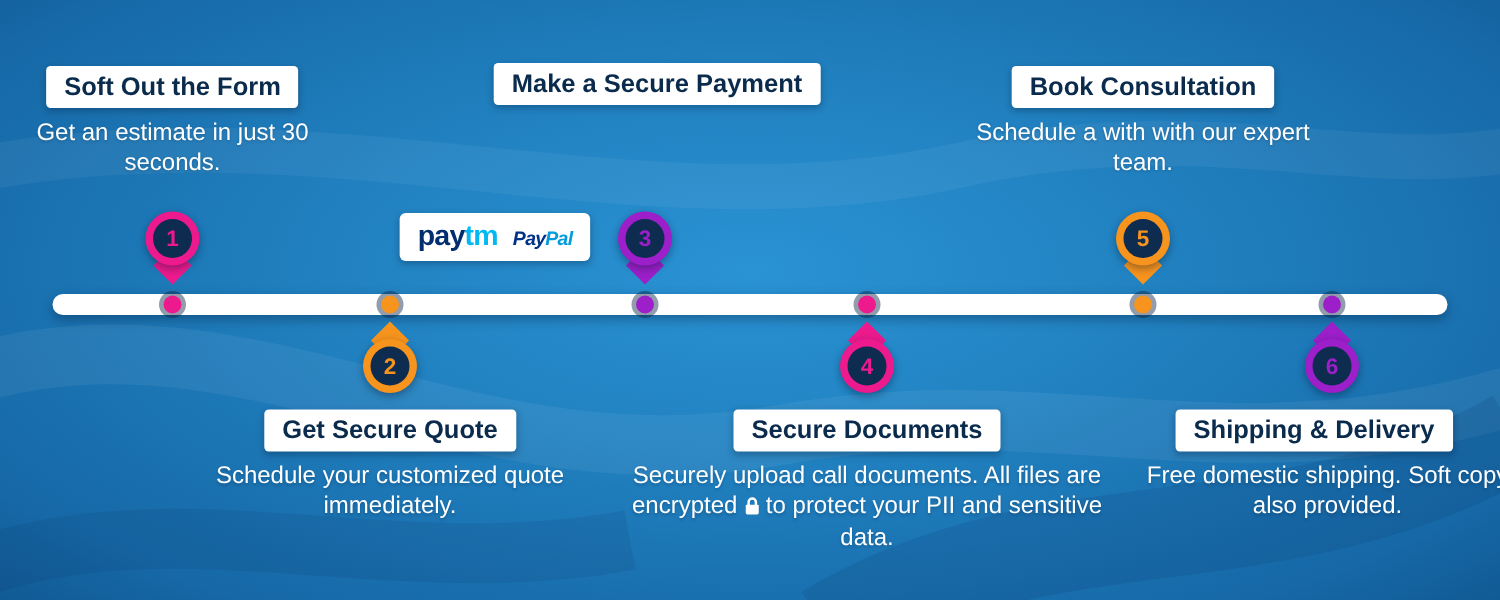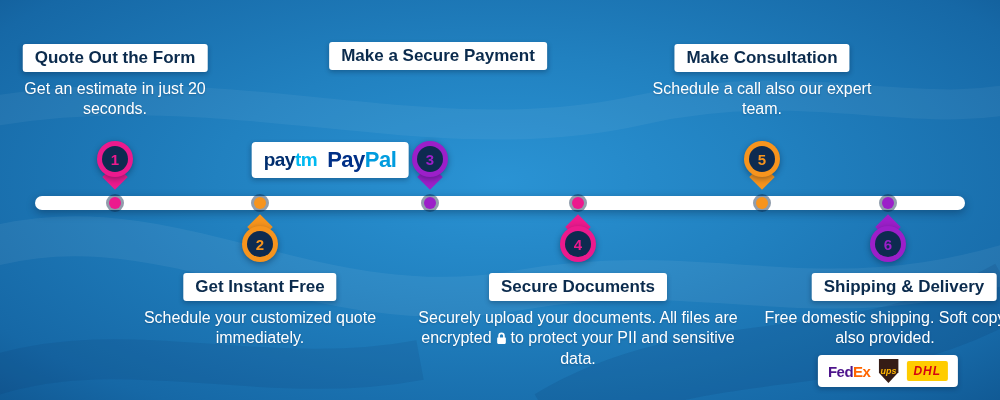--- a/index.html
+++ b/index.html
@@ -55,21 +55,21 @@
   }
   .lock-icon { display:inline-block; vertical-align:-2px; margin:0 3px; }
 
   .logo-box {
     position:absolute; transform:translateX(-50%);
     background:#ffffff; border-radius:4px; padding:5px 12px;
     display:flex; align-items:center; gap:10px;
     box-shadow:0 2px 5px rgba(0,20,45,.3);
   }
   .paytm-logo { font-size:19px; font-weight:800; letter-spacing:-0.5px; }
-  .paypal-logo { font-size:22px; font-weight:800; letter-spacing:-0.5px; }
+  .paypal-logo { font-size:13px; font-weight:800; font-style:italic; letter-spacing:-0.5px; }
   .fedex-logo { font-size:15px; font-weight:800; letter-spacing:-0.5px; }
   .ups-logo {
     width:20px; height:24px; display:flex; align-items:center; justify-content:center;
     clip-path:polygon(0 0,100% 0,100% 55%,50% 100%,0 55%);
     font-size:9px; font-weight:800; font-style:italic;
   }
   .dhl-badge {
     padding:3px 7px; border-radius:2px;
     font-size:12px; font-weight:800; font-style:italic; letter-spacing:1px;
   }
@@ -136,45 +136,38 @@
   </div>
   <div class="pin bottom" style="left:888px; top:212px">
     <div class="pin-tail" style="background: rgb(156, 31, 201);"></div>
     <div class="pin-circle" style="background: rgb(156, 31, 201);">
         <div class="pin-core">
           <span style="color: rgb(156, 31, 201);">6</span>
         </div>
       </div>
   </div>
 
-  <div class="title-box" style="left:115px; top:44px">Quote Out the Form</div>
-  <div class="desc" style="left:115px; top:79px; width:220px">Get an estimate in just 20 seconds.</div>
+  <div class="title-box" style="left:115px; top:44px">Soft Out the Form</div>
+  <div class="desc" style="left:115px; top:79px; width:220px">Get an estimate in just 30 seconds.</div>
 
-  <div class="title-box" style="left:260px; top:273px">Get Instant Free</div>
+  <div class="title-box" style="left:260px; top:273px">Get Secure Quote</div>
   <div class="desc" style="left:260px; top:308px; width:240px">Schedule your customized quote immediately.</div>
 
   <div class="title-box" style="left:438px; top:42px">Make a Secure Payment</div>
   <div class="logo-box" style="left:330px; top:142px">
     <span class="paytm-logo"><span style="color: rgb(0, 46, 110);">pay</span><span style="color: rgb(0, 185, 241);">tm</span></span>
     <span class="paypal-logo"><span style="color: rgb(0, 48, 135);">Pay</span><span style="color: rgb(0, 156, 222);">Pal</span></span>
   </div>
 
   <div class="title-box" style="left:578px; top:273px">Secure Documents</div>
   <div class="desc" style="left:578px; top:308px; width:320px">
-    <span>Securely upload your documents. All files are encrypted</span><svg class="lock-icon" width="13" height="13" viewBox="0 0 24 24">
+    <span>Securely upload call documents. All files are encrypted</span><svg class="lock-icon" width="13" height="13" viewBox="0 0 24 24">
         <path fill="#ffffff" d="M6 10V7a6 6 0 0 1 12 0v3h1a1 1 0 0 1 1 1v9a2 2 0 0 1-2 2H6a2 2 0 0 1-2-2v-9a1 1 0 0 1 1-1h1zm3 0h6V7a3 3 0 0 0-6 0v3z"></path>
       </svg><span>to protect your PII and sensitive data.</span>
   </div>
 
-  <div class="title-box" style="left:762px; top:44px">Make Consultation</div>
-  <div class="desc" style="left:762px; top:79px; width:235px">Schedule a call also our expert team.</div>
+  <div class="title-box" style="left:762px; top:44px">Book Consultation</div>
+  <div class="desc" style="left:762px; top:79px; width:235px">Schedule a with with our expert team.</div>
 
-  <div class="title-box" style="left:904px; top:273px">Shipping &amp; Delivery</div>
+  <div class="title-box" style="left:876px; top:273px">Shipping &amp; Delivery</div>
   <div class="desc" style="left:885px; top:308px; width:250px">Free domestic shipping. Soft copy also provided.</div>
-  <div class="logo-box" style="left:888px; top:355px; padding:4px 10px; gap:8px">
-    <span class="fedex-logo"><span style="color: rgb(77, 20, 140);">Fed</span><span style="color: rgb(255, 102, 0);">Ex</span></span>
-    <span class="ups-logo" style="background: rgb(53, 28, 21);">
-        <span style="color: rgb(255, 181, 0);">ups</span>
-      </span>
-    <span class="dhl-badge" style="background: rgb(255, 204, 0);"><span style="color: rgb(212, 5, 17);">DHL</span></span>
-  </div>
 
 </div>
 
 </body></html>

